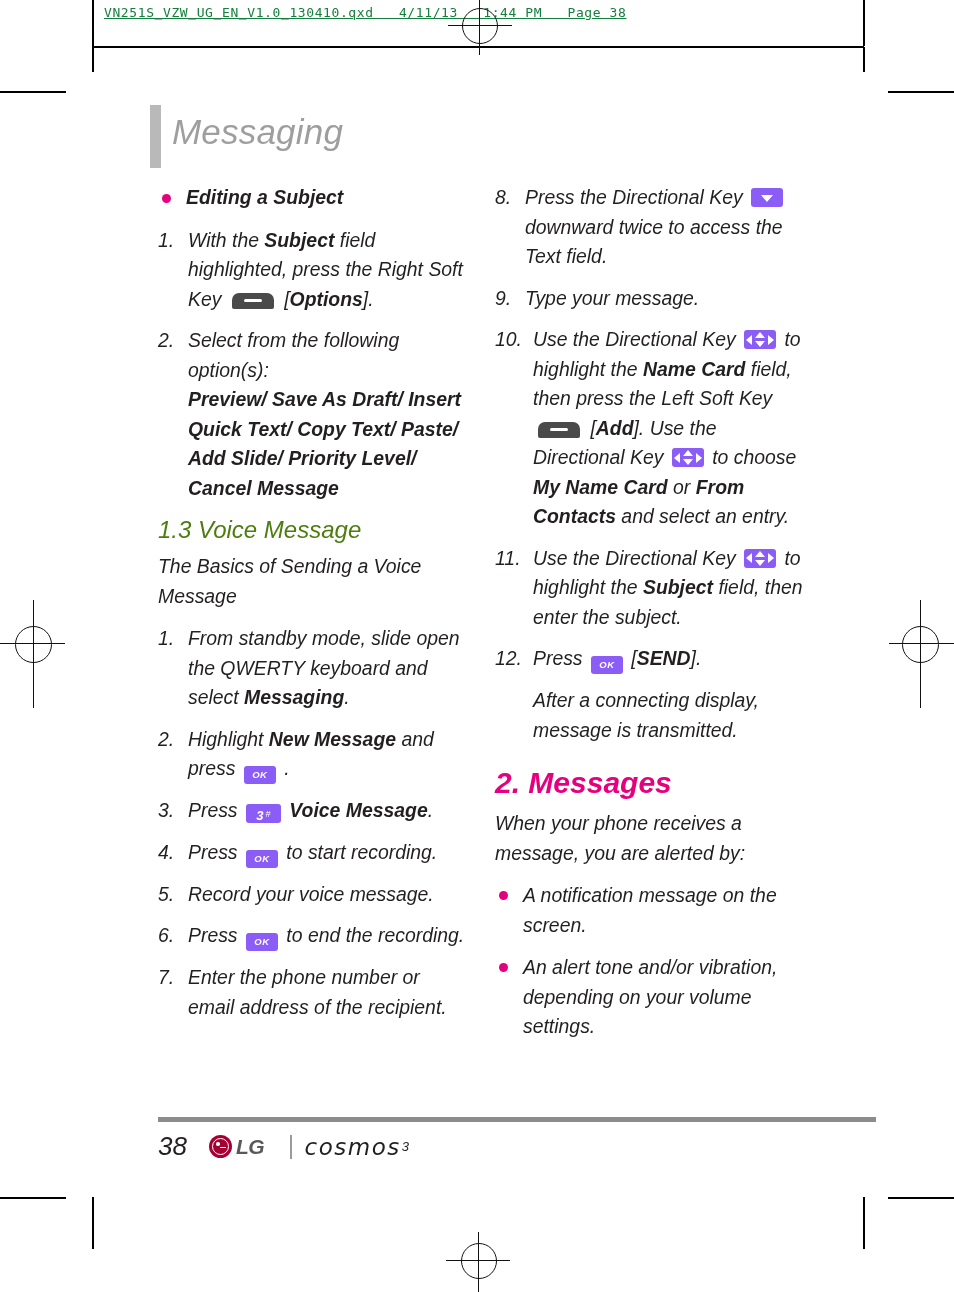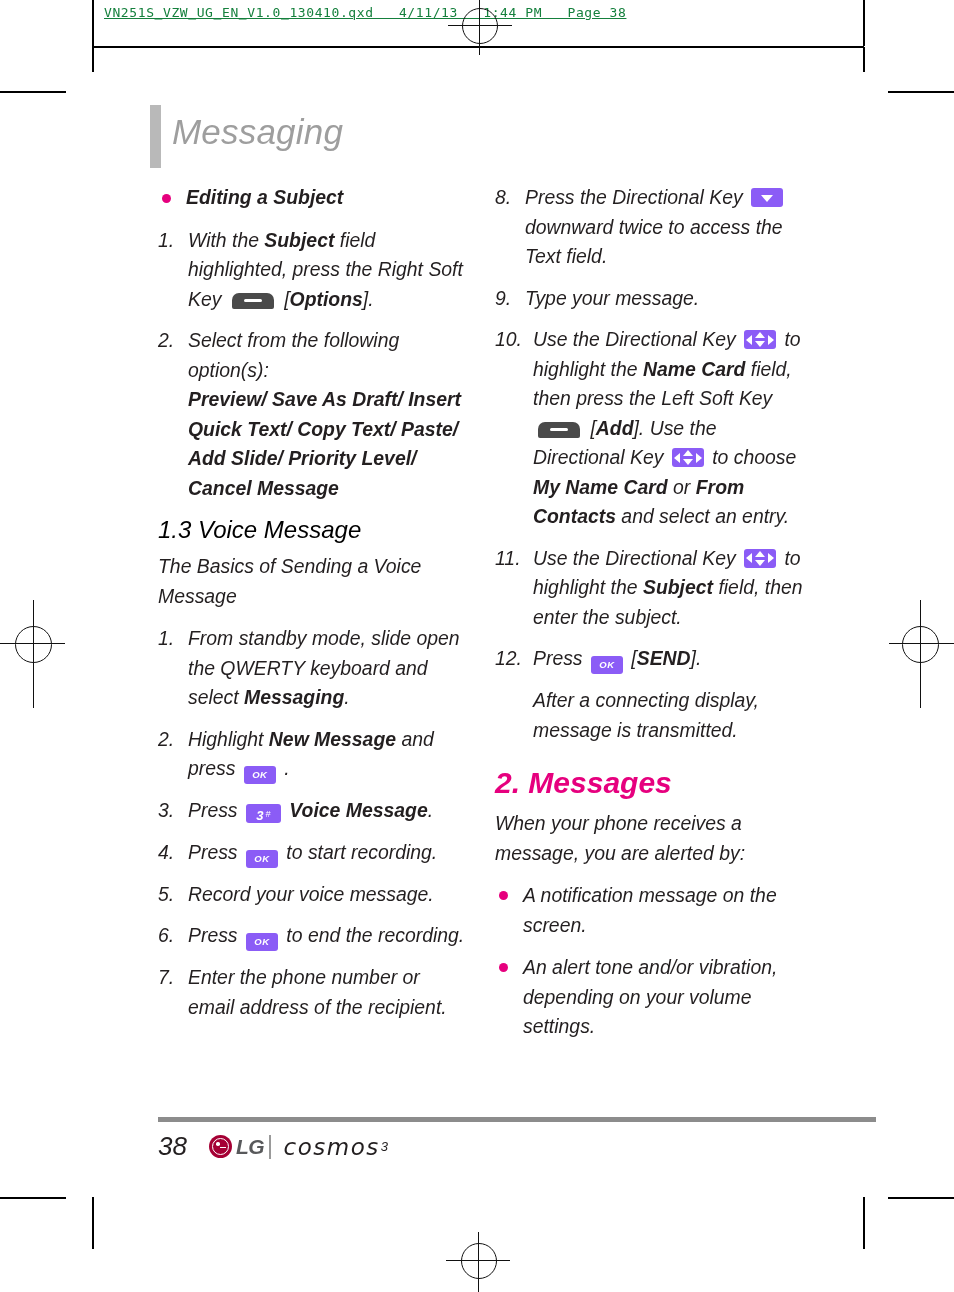--- a/index.html
+++ b/index.html
@@ -113,21 +113,21 @@
   .num-item.wide > .num { width: 34px; }
 
   .plain-para { margin-bottom: 13px; }
   .indent-para { padding-left: 30px; margin-bottom: 8px; }
   .indent-para.wide { padding-left: 38px; }
 
   b, strong { font-weight: bold; }
 
   h3.sec-head {
     font-size: 24px;
-    color: #000000;
+    color: #4d7c0f;
     font-weight: 400;
     margin: 10px 0 7px 0;
     line-height: 30px;
   }
   h2.sec-head-big {
     font-size: 30px;
     color: #e6007e;
     font-weight: bold;
     margin: 20px 0 8px 0;
     line-height: 36px;
@@ -234,21 +234,21 @@
     align-items: center;
   }
   .page-num {
     font-size: 26px;
     color: #231f20;
     margin-right: 22px;
   }
   .lg-mark {
     display: flex;
     align-items: center;
-    margin-right: 3px;
+    margin-right: 24px;
   }
   .lg-circle {
     width: 23px; height: 23px;
     border-radius: 50%;
     background: #a50034;
     position: relative;
     margin-right: 4px;
   }
   .lg-circle .inner {
     position: absolute;

